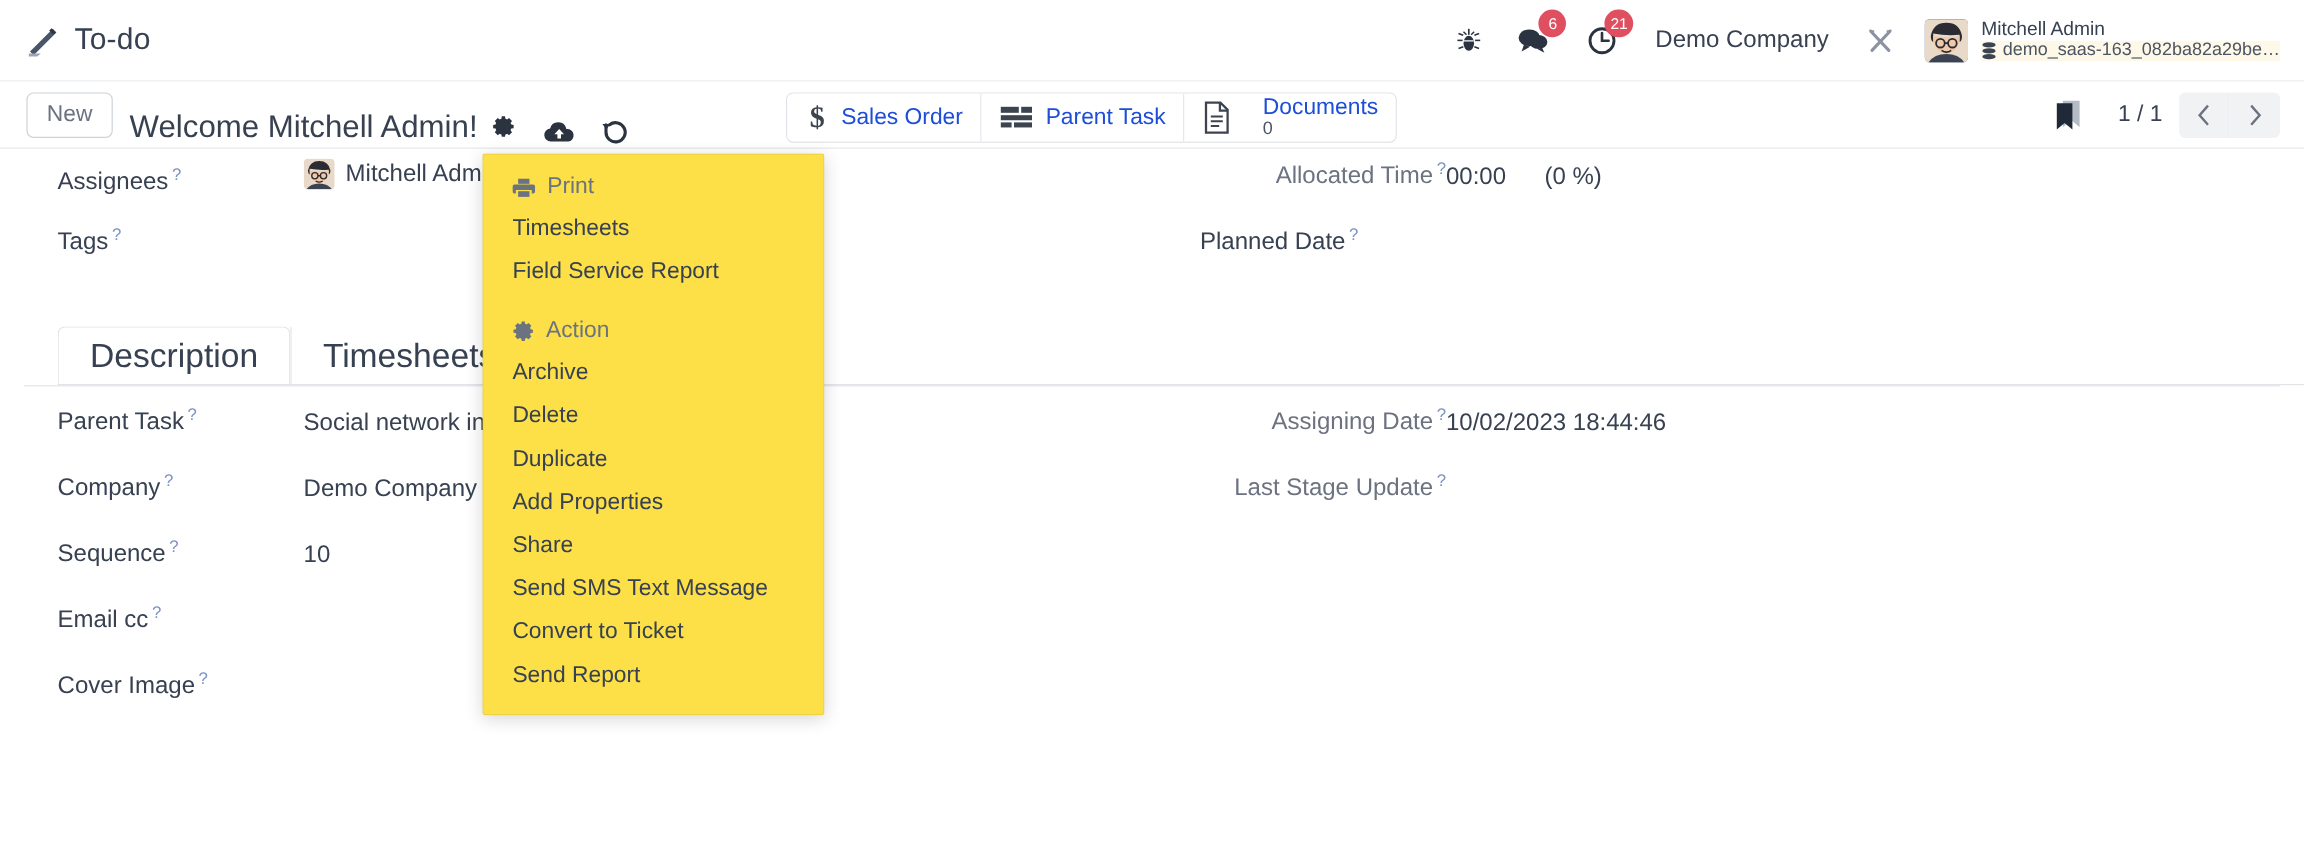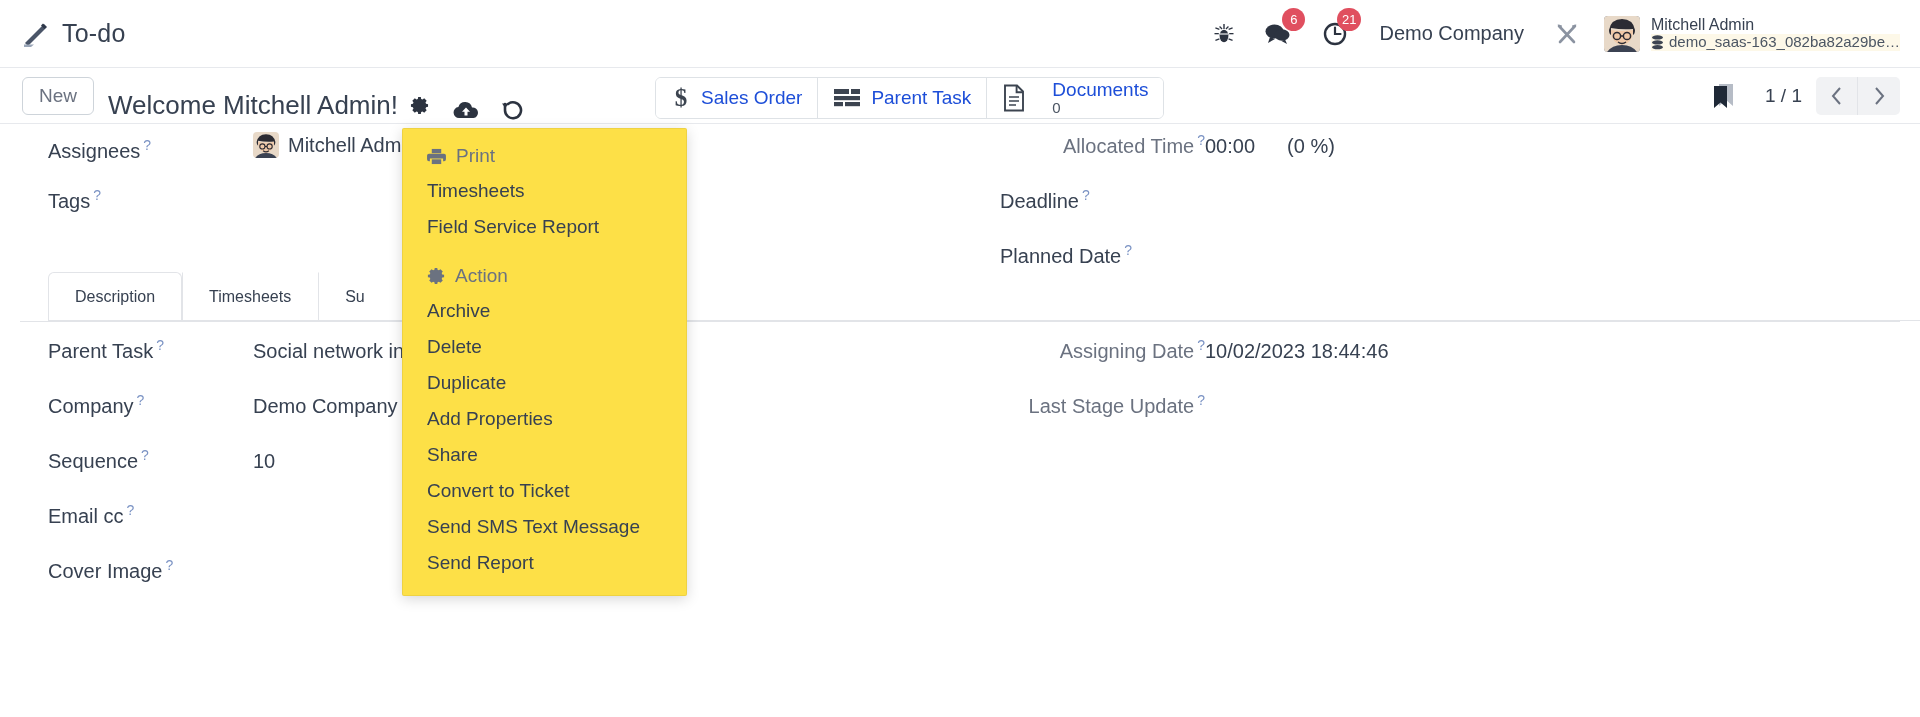--- a/index.html
+++ b/index.html
@@ -123,21 +123,21 @@
 
   .pct { color: #374151; margin-left: 22px; }
 
   
   .notebook { position: absolute; top: 148px; left: 0; width: 1920px; }
   .tabs {
     display: flex; margin-left: 48px; border-bottom: 1px solid #e2e4e8;
     height: 49px; align-items: stretch;
   }
   .tab {
-    padding: 0 26px; display: flex; align-items: center; font-size: 16px;
+    padding: 0 26px; display: flex; align-items: center; font-size: 28px;
     color: #374151; cursor: pointer; background: #fff;
     border: 1px solid transparent; border-bottom: none;
   }
   .tab.active {
     border-color: #e2e4e8; border-radius: 6px 6px 0 0;
     background: #fff; position: relative; top: 0;
   }
   .tab-full-rule {
     position: absolute; left: 20px; right: 20px; top: 49px; height: 1px; background: #e2e4e8;
   }
@@ -394,26 +394,20 @@
           <div class="flabel muted">
             <span>Allocated Time</span><span class="help">?</span>
           </div>
           <div class="fval">
             <span>00:00</span>
             <span class="pct">(0 %)</span>
           </div>
         </div>
         <div class="frow">
           <div class="flabel">
-            <span>Deadline</span><span class="help">?</span>
-          </div>
-          <div class="fval"></div>
-        </div>
-        <div class="frow">
-          <div class="flabel">
             <span>Planned Date</span><span class="help">?</span>
           </div>
           <div class="fval"></div>
         </div>
       </div>
     </div>
 
     <div class="notebook" style="top:148px;">
       <div class="tabs">
         <div class="tab active">
@@ -503,18 +497,18 @@
           <path fill="#6b7280" d="M19 8.6l-2.1-.35a7 7 0 0 0-.6-1.45l1.25-1.75-2.6-2.6-1.75 1.25a7 7 0 0 0-1.45-.6L11.4 1h-2.8l-.35 2.1a7 7 0 0 0-1.45.6L5.05 2.45l-2.6 2.6L3.7 6.8a7 7 0 0 0-.6 1.45L1 8.6v2.8l2.1.35a7 7 0 0 0 .6 1.45l-1.25 1.75 2.6 2.6 1.75-1.25a7 7 0 0 0 1.45.6L8.6 19h2.8l.35-2.1a7 7 0 0 0 1.45-.6l1.75 1.25 2.6-2.6-1.25-1.75a7 7 0 0 0 .6-1.45L19 11.4z"></path>
         </svg>
       </span>
       <span>Action</span>
     </div>
     <div class="dd-item">Archive</div>
     <div class="dd-item">Delete</div>
     <div class="dd-item">Duplicate</div>
     <div class="dd-item">Add Properties</div>
     <div class="dd-item">Share</div>
+    <div class="dd-item">Send SMS Text Message</div>
     <div class="dd-item">Convert to Ticket</div>
-    <div class="dd-item">Send SMS Text Message</div>
     <div class="dd-item">Send Report</div>
   </div>
 
 </div>
 
 </body></html>

